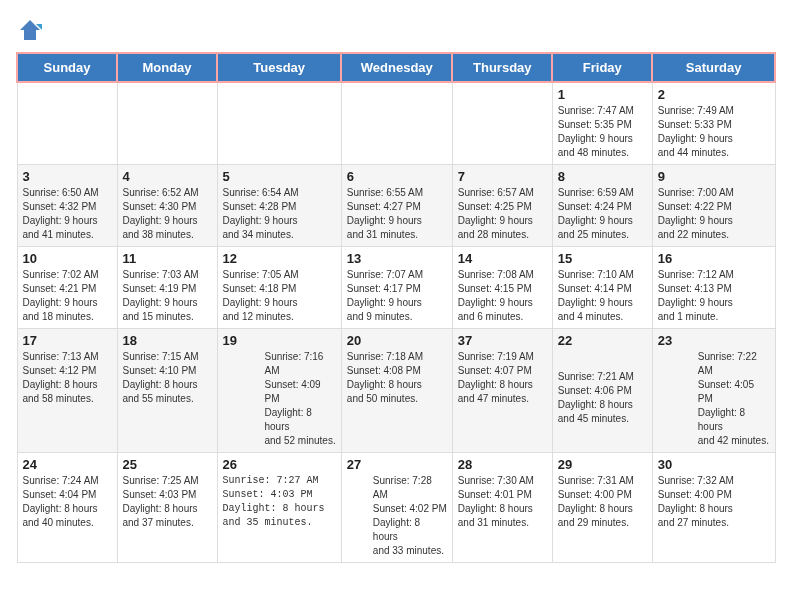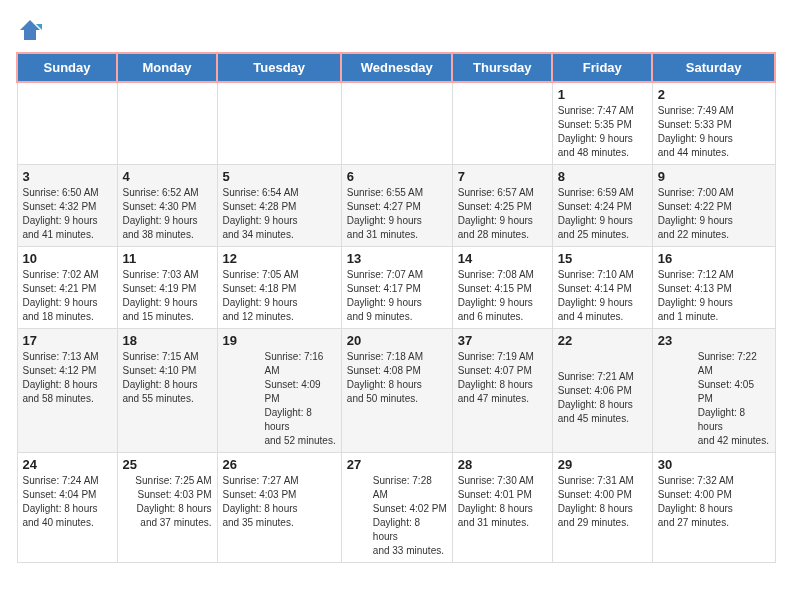--- a/index.html
+++ b/index.html
@@ -303,28 +303,28 @@
       <tr>
         <td>
           <span class="day-num">24</span>
           <div class="day-info" style="white-space: pre-line;">Sunrise: 7:24 AM
 Sunset: 4:04 PM
 Daylight: 8 hours
 and 40 minutes.</div>
         </td>
         <td>
           <span class="day-num">25</span>
-          <div class="day-info" style="white-space: pre-line; text-align: right;">Sunrise: 7:25 AM
+          <div class="day-info" style="white-space: pre-line;">Sunrise: 7:25 AM
 Sunset: 4:03 PM
 Daylight: 8 hours
 and 37 minutes.</div>
         </td>
         <td>
           <span class="day-num">26</span>
-          <div class="day-info" style="white-space: pre-line;">Sunrise: 7:27 AM
+          <div class="day-info" style="white-space: pre-line; font-family: Liberation Mono, monospace;">Sunrise: 7:27 AM
 Sunset: 4:03 PM
 Daylight: 8 hours
 and 35 minutes.</div>
         </td>
         <td>
           <span class="day-num">27</span>
           <div class="day-info" style="white-space: pre-line; margin-left: 26px;">Sunrise: 7:28 AM
 Sunset: 4:02 PM
 Daylight: 8 hours
 and 33 minutes.</div>

